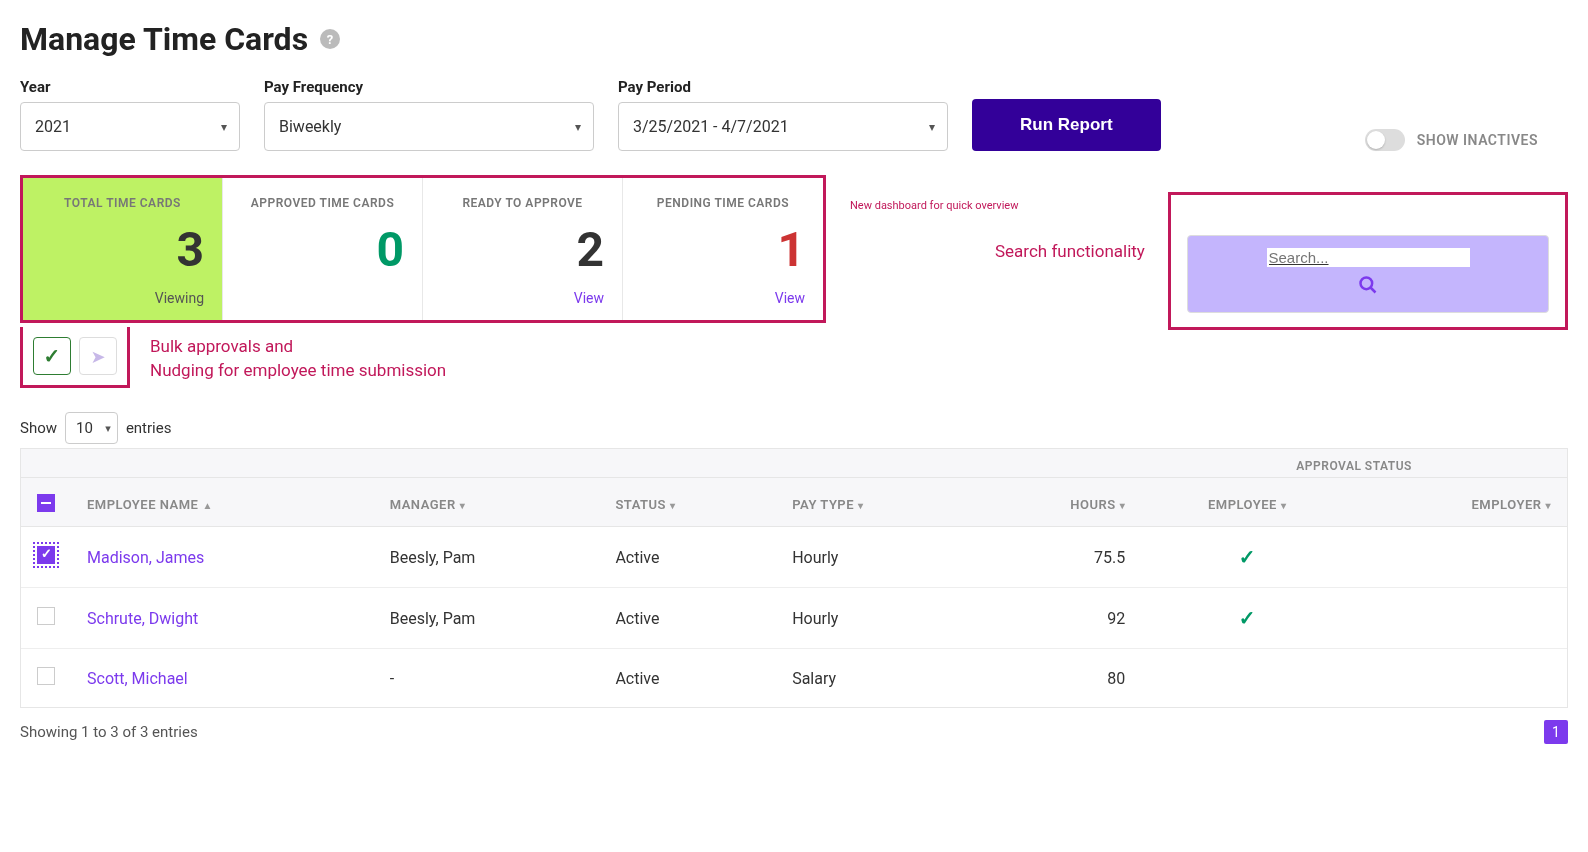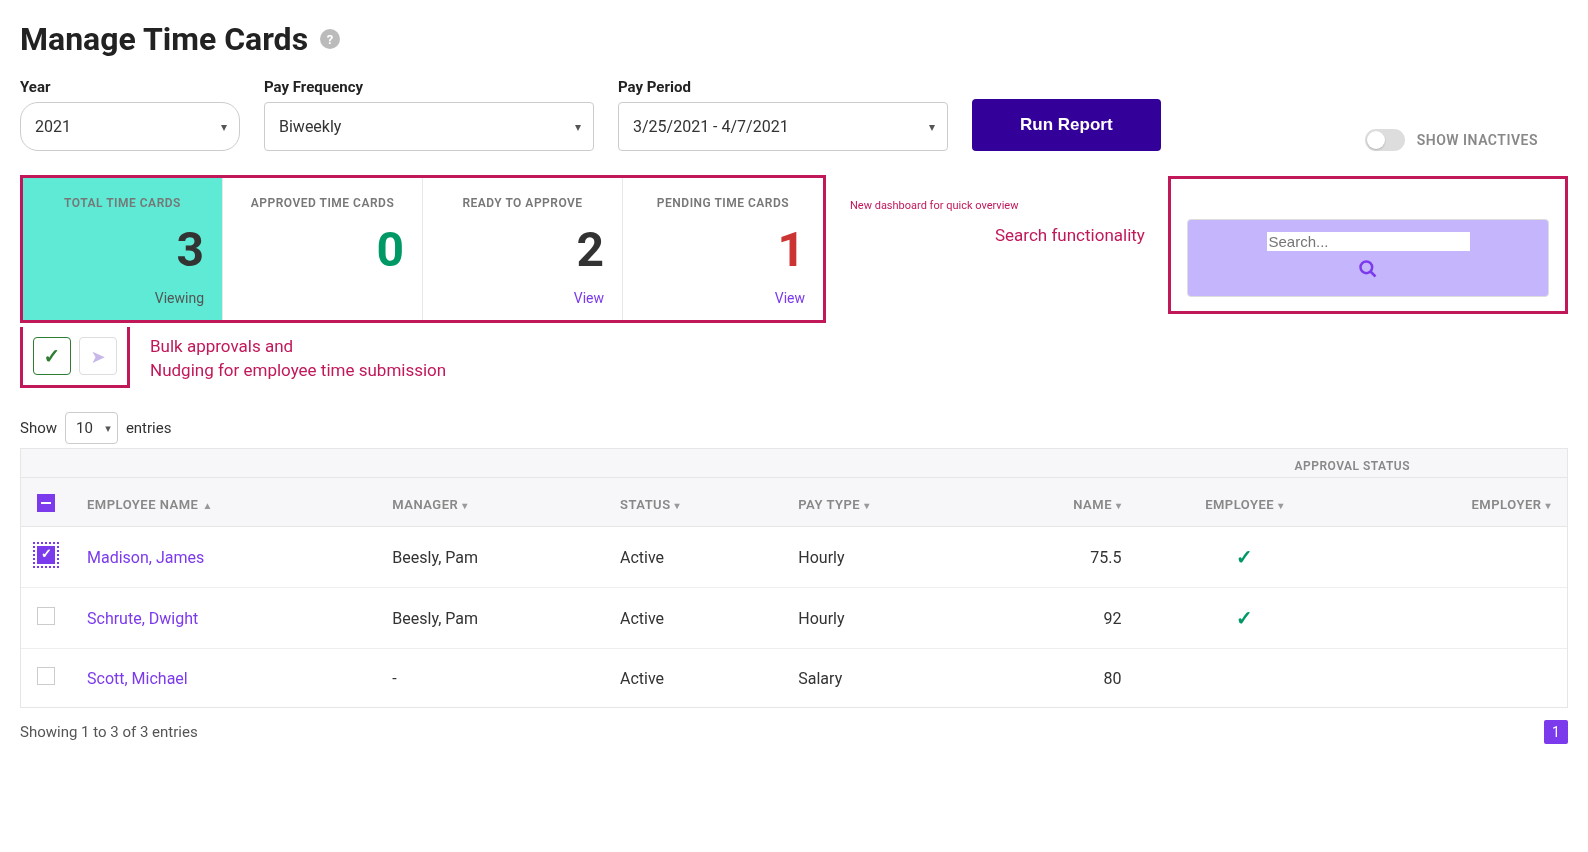--- a/index.html
+++ b/index.html
@@ -43,21 +43,21 @@
   .select-box {
     border: 1px solid #ccc;
     border-radius: 4px;
     padding: 14px 34px 14px 14px;
     font-size: 16px;
     background: #fff;
     position: relative;
     min-width: 220px;
     cursor: pointer;
   }
-  .select-box.small { min-width: 220px; border-radius: 18px; }
+  .select-box.small { min-width: 220px; }
   .select-box.med { min-width: 330px; }
   .select-box.wide { min-width: 330px; }
   .chevron {
     position: absolute;
     right: 12px;
     top: 50%;
     transform: translateY(-50%);
     font-size: 12px;
     color: #555;
     pointer-events: none;
@@ -113,21 +113,21 @@
   }
   .dash-card {
     width: 200px;
     padding: 18px 18px 14px 18px;
     border-right: 1px solid #e8e8e8;
     display: flex;
     flex-direction: column;
     gap: 8px;
   }
   .dash-card:last-child { border-right: none; }
-  .dash-card.highlight { background: #5eead4; }
+  .dash-card.highlight { background: #bef264; }
   .dash-label {
     font-size: 12px;
     font-weight: 600;
     letter-spacing: 0.5px;
     color: #777;
     text-align: center;
   }
   .dash-value {
     font-size: 48px;
     font-weight: 700;
@@ -197,22 +197,23 @@
     padding: 6px 24px 6px 10px;
     position: relative;
     background: #fff;
     cursor: pointer;
   }
   .show-select .chevron { right: 6px; font-size: 11px; }
 
   .search-area {
     position: absolute;
     right: 0;
-    top: 156px;
+    top: 172px;
     z-index: 2;
+    text-decoration: underline;
   }
   .search-box-outline {
     border: 3px solid #c1185a;
     padding: 40px 16px 14px 16px;
     position: relative;
     width: 400px;
   }
   .search-annot {
     position: absolute;
     left: -176px;
@@ -456,21 +457,21 @@
         <th colspan="2" class="super-header">APPROVAL STATUS</th>
       </tr>
       <tr>
         <th style="width:50px;">
           <span class="cb-header"></span>
         </th>
         <th><span>EMPLOYEE NAME</span><span class="sort-icon">▲</span></th>
         <th><span>MANAGER</span><span class="sort-icon">▾</span></th>
         <th><span>STATUS</span><span class="sort-icon">▾</span></th>
         <th><span>PAY TYPE</span><span class="sort-icon">▾</span></th>
-        <th class="right"><span>NAME</span><span class="sort-icon">▾</span></th>
+        <th class="right"><span>HOURS</span><span class="sort-icon">▾</span></th>
         <th class="center"><span>EMPLOYEE</span><span class="sort-icon">▾</span></th>
         <th class="right"><span>EMPLOYER</span><span class="sort-icon">▾</span></th>
       </tr>
     </thead>
     <tbody id="table-body">
           <tr>
             <td><span class="cb checked"></span></td>
             <td><a class="emp-link">Madison, James</a></td>
             <td>Beesly, Pam</td>
             <td>Active</td>

